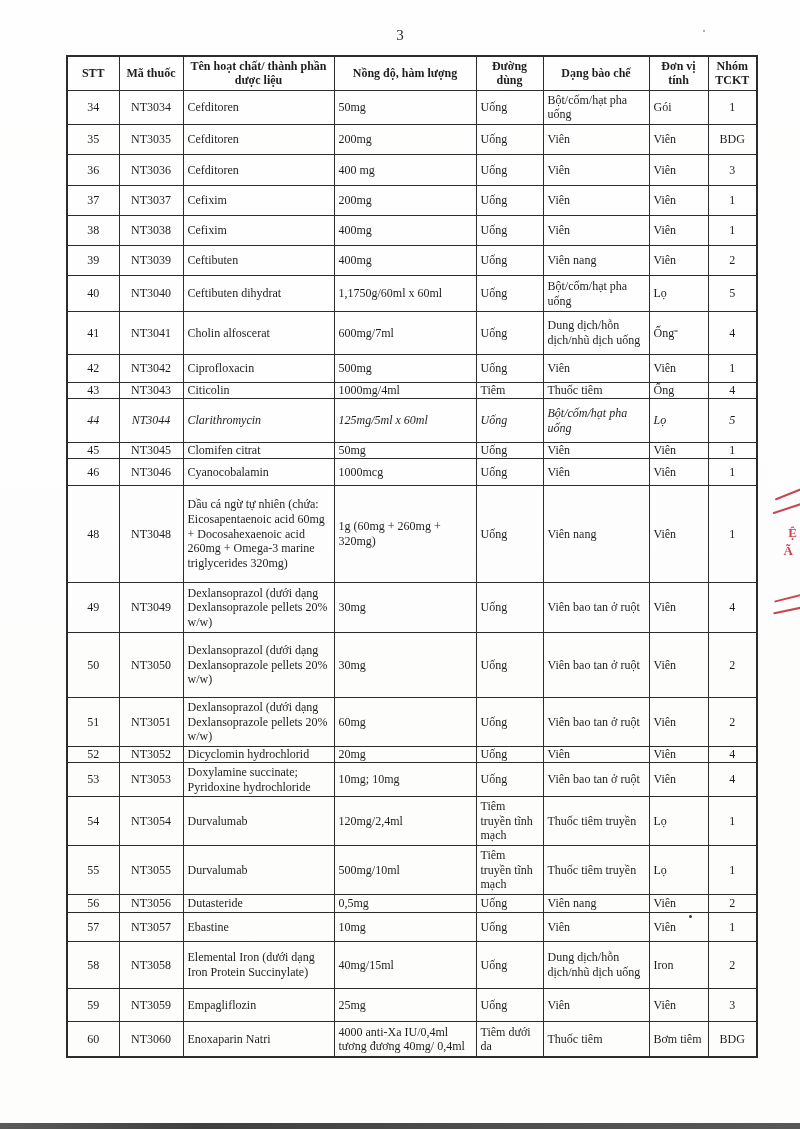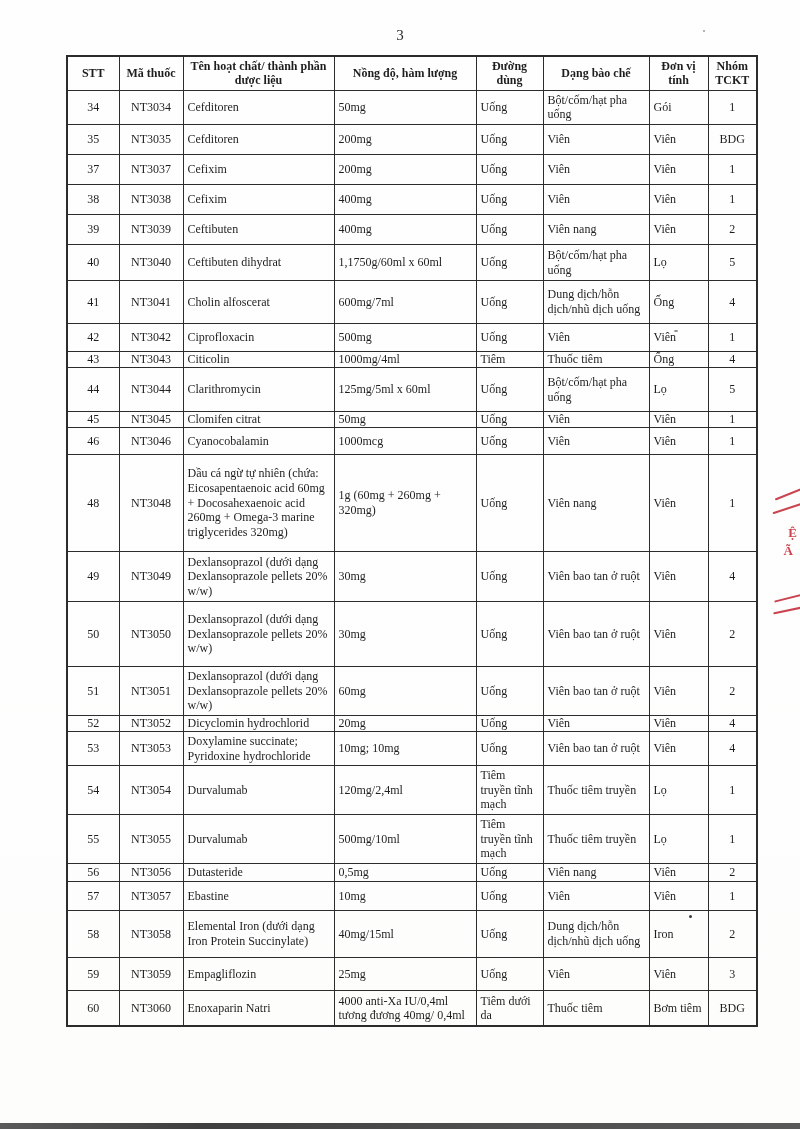--- a/index.html
+++ b/index.html
@@ -110,20 +110,30 @@
         <tr style="height: 30px; padding-left: 21px;">
           <td class="c-center">35</td>
           <td class="c-center">NT3035</td>
           <td class="c-left">Cefditoren</td>
           <td class="c-left">200mg</td>
           <td class="c-left">Uống</td>
           <td class="c-left">Viên</td>
           <td class="c-left">Viên</td>
           <td class="c-center">BDG</td>
         </tr>
+        <tr style="height: 31px;">
+          <td class="c-center">36</td>
+          <td class="c-center">NT3036</td>
+          <td class="c-left">Cefditoren</td>
+          <td class="c-left">400 mg</td>
+          <td class="c-left">Uống</td>
+          <td class="c-left">Viên</td>
+          <td class="c-left">Viên</td>
+          <td class="c-center">3</td>
+        </tr>
         <tr style="height: 30px;">
           <td class="c-center">37</td>
           <td class="c-center">NT3037</td>
           <td class="c-left">Cefixim</td>
           <td class="c-left">200mg</td>
           <td class="c-left">Uống</td>
           <td class="c-left">Viên</td>
           <td class="c-left">Viên</td>
           <td class="c-center">1</td>
         </tr>
@@ -180,21 +190,21 @@
         <tr class="compact" style="height: 16px;">
           <td class="c-center">43</td>
           <td class="c-center">NT3043</td>
           <td class="c-left">Citicolin</td>
           <td class="c-left">1000mg/4ml</td>
           <td class="c-left">Tiêm</td>
           <td class="c-left">Thuốc tiêm</td>
           <td class="c-left">Ống</td>
           <td class="c-center">4</td>
         </tr>
-        <tr style="height: 44px;">
+        <tr style="height: 44px; font-style: italic;">
           <td class="c-center">44</td>
           <td class="c-center">NT3044</td>
           <td class="c-left">Clarithromycin</td>
           <td class="c-left">125mg/5ml x 60ml</td>
           <td class="c-left">Uống</td>
           <td class="c-left">Bột/cốm/hạt pha uống</td>
           <td class="c-left">Lọ</td>
           <td class="c-center">5</td>
         </tr>
         <tr class="compact" style="height: 16px;">

